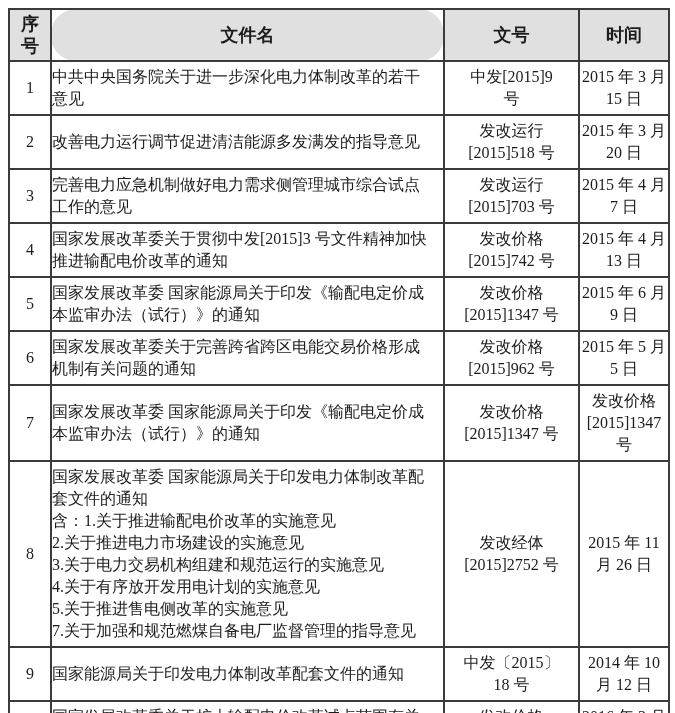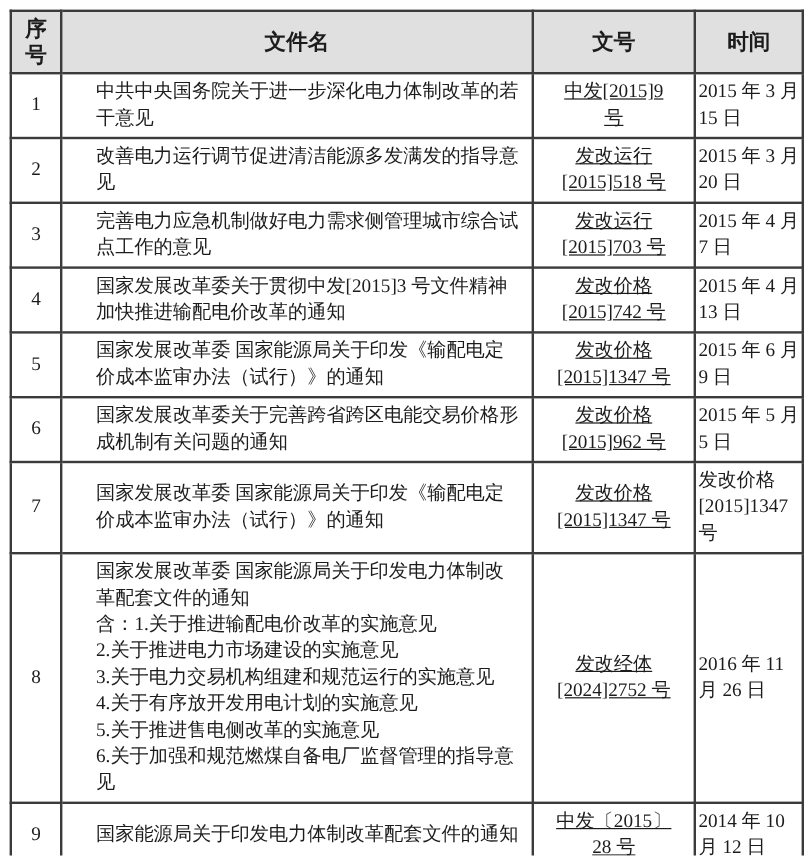--- a/index.html
+++ b/index.html
@@ -41,27 +41,27 @@
     line-height: 22px;
     padding: 3px 2px;
     height: 45px;
   }
   .doc-table td {
     font-size: 16px;
     line-height: 22px;
     padding: 4px 2px;
   }
   .col-index  { width: 42px; }
-  .col-name   { width: 393px; }
+  .col-name   { width: 393px; border-radius: 25px; }
   .col-number { width: 135px; }
   .col-date   { width: 90px; }
   td.cell-index  { text-align: center; }
-  td.cell-name   { text-align: left; padding-left: 28px; padding-right: 8px; }
-  td.cell-number { text-align: center; text-decoration: underline; }
-  td.cell-date   { }
+  td.cell-name   { text-align: left; padding-left: 0; padding-right: 8px; }
+  td.cell-number { text-align: center; }
+  td.cell-date   { text-align: center; }
 </style>
 </head>
 <body>
 
 <div class="page">
   <table class="doc-table">
     <thead>
       <tr>
         <th class="col-index">序
 号</th>
@@ -129,31 +129,31 @@
 号</td>
         </tr>
         <tr>
           <td class="cell-index">8</td>
           <td class="cell-name">国家发展改革委 国家能源局关于印发电力体制改革配套文件的通知
 含：1.关于推进输配电价改革的实施意见
 2.关于推进电力市场建设的实施意见
 3.关于电力交易机构组建和规范运行的实施意见
 4.关于有序放开发用电计划的实施意见
 5.关于推进售电侧改革的实施意见
-6.关于加强和规范燃煤自备电厂监督管理的指导意见</td>
+7.关于加强和规范燃煤自备电厂监督管理的指导意见</td>
           <td class="cell-number">发改经体
-[2024]2752 号</td>
-          <td class="cell-date">2016 年 11
+[2015]2752 号</td>
+          <td class="cell-date">2015 年 11
 月 26 日</td>
         </tr>
         <tr>
           <td class="cell-index">9</td>
           <td class="cell-name">国家能源局关于印发电力体制改革配套文件的通知</td>
           <td class="cell-number">中发〔2015〕
-28 号</td>
+18 号</td>
           <td class="cell-date">2014 年 10
 月 12 日</td>
         </tr>
         <tr>
           <td class="cell-index">10</td>
           <td class="cell-name">国家发展改革委关于扩大输配电价改革试点范围有关事项的通知</td>
           <td class="cell-number">发改价格
 [2016]498 号</td>
           <td class="cell-date">2016 年 3 月
 7 日</td>

